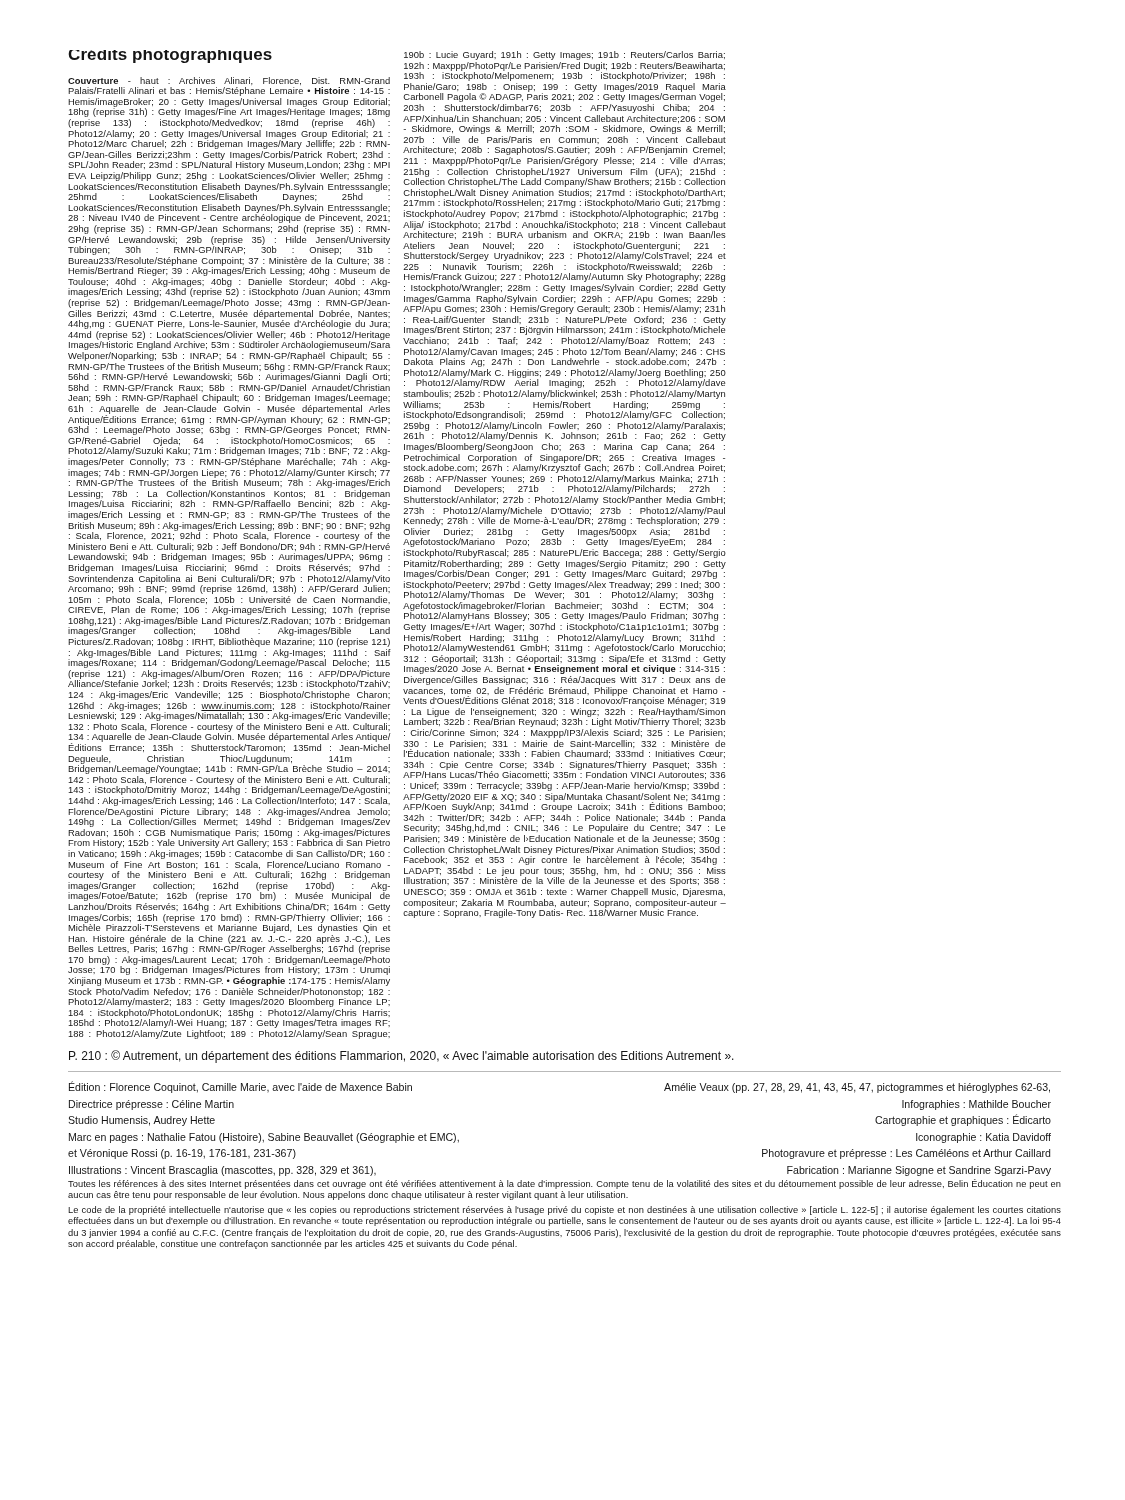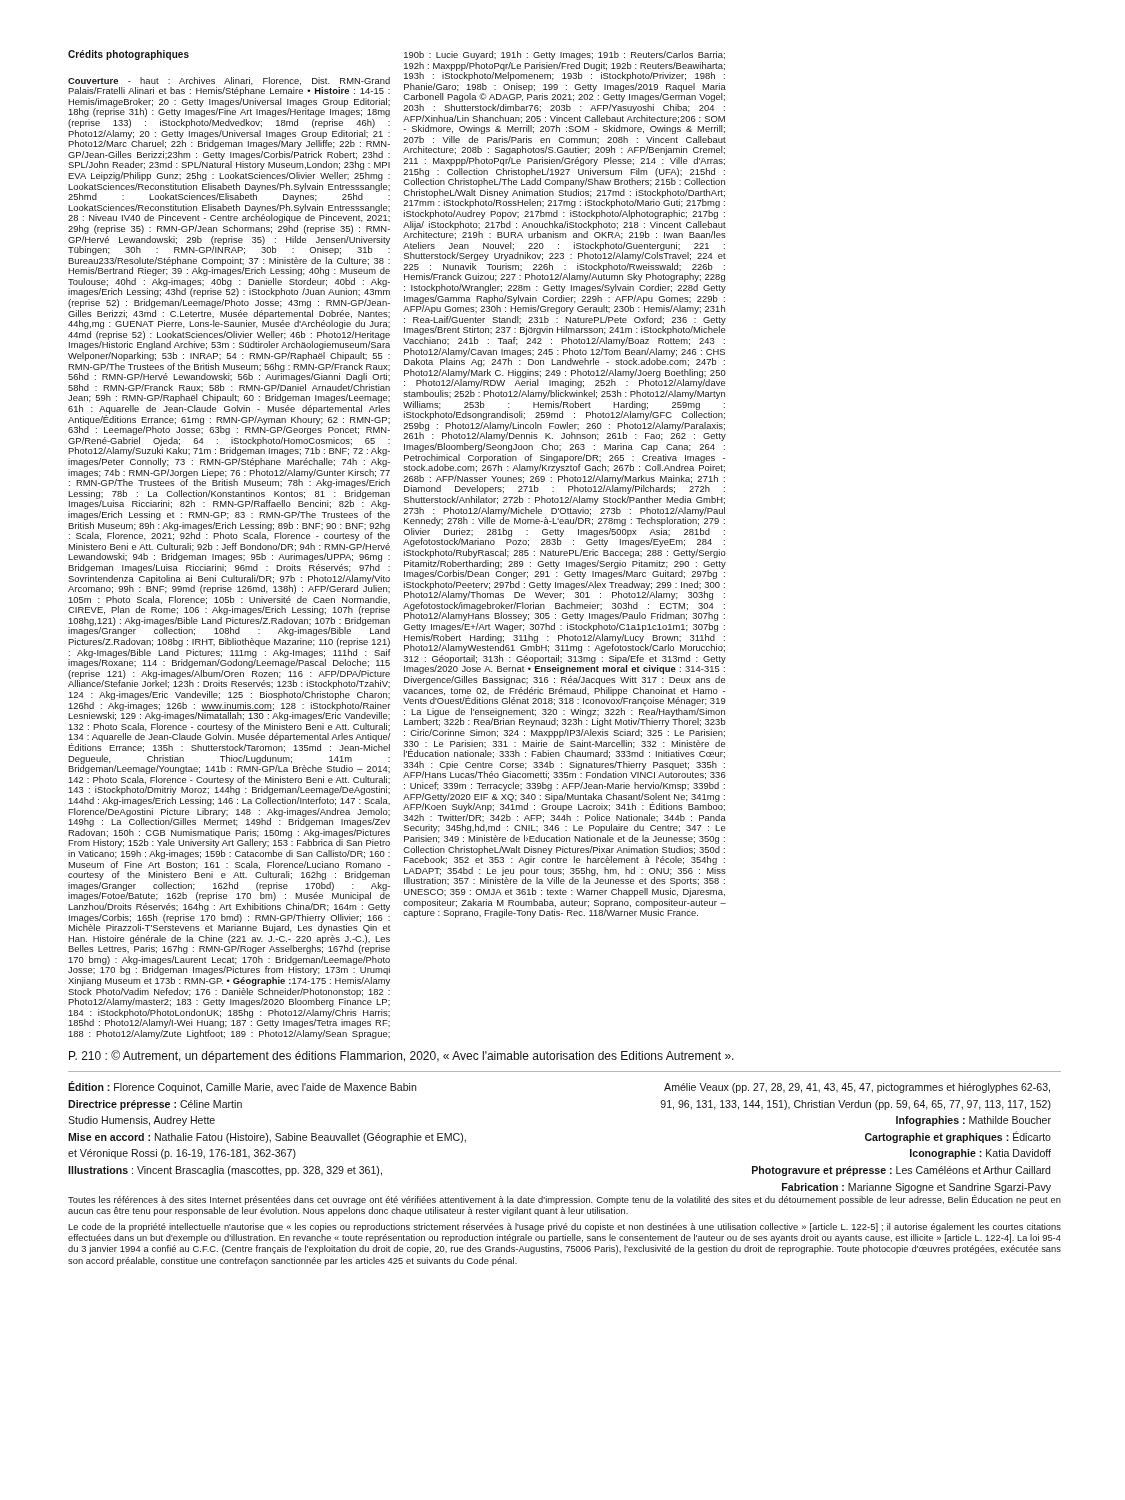--- a/index.html
+++ b/index.html
@@ -1,31 +1,31 @@
 <!DOCTYPE html>
 <html lang="fr"><head>
 <meta charset="utf-8">
 <style>
   html,body{margin:0;padding:0;background:#ffffff;}
   body{width:1125px;height:1500px;position:relative;color:#151515;
        font-family:"Liberation Sans", sans-serif;-webkit-font-smoothing:antialiased;}
   .page{position:absolute;left:68px;top:50px;width:993px;}
-  .page-title{font-size:10px;font-weight:bold;margin:0 0 15px 0;letter-spacing:.1px;}
+  .page-title{font-size:17px;font-weight:bold;margin:0 0 15px 0;letter-spacing:.1px;}
   .credits{height:994px;column-count:3;column-gap:13px;column-fill:auto;overflow:hidden;
            font-size:9.4px;line-height:10.6px;text-align:justify;letter-spacing:.05px;
            overflow-wrap:break-word;}
   .credits b{font-weight:bold;}
   .credits .u{text-decoration:underline;}
   .p210{margin:7px 0 0 0;font-size:12px;line-height:11px;}
   .rule{border:none;border-top:1px solid #b9b9b9;margin:9px 0 7px 0;height:0;}
   .colophon{display:flex;font-size:10.6px;line-height:16.6px;}
   .colophon-col{flex:none;}
   .colophon-col.left{width:492px;padding-right:10px;box-sizing:border-box;}
   .colophon-col.right{width:491px;text-align:right;}
-  .colophon .line b{font-weight:bold;}
+  .colophon .line b{font-weight:normal;}
   .legal{margin-top:0;font-size:9.3px;line-height:11.3px;text-align:justify;letter-spacing:.05px;}
   .legal p{margin:0 0 4px 0;}
 </style>
 </head>
 <body>
 
 <div class="page">
 
   <section class="credits">
     <h1 class="page-title">Crédits photographiques</h1>
@@ -34,27 +34,26 @@
 
   <p class="p210">P. 210 : © Autrement, un département des éditions Flammarion, 2020, « Avec l'aimable autorisation des Editions Autrement ».</p>
 
   <hr class="rule">
 
   <div class="colophon">
     <div class="colophon-col left">
         <div class="line"><b>Édition :</b><span> Florence Coquinot, Camille Marie, avec l'aide de Maxence Babin</span></div>
         <div class="line"><b>Directrice prépresse :</b><span> Céline Martin</span></div>
         <div class="line"><span>Studio Humensis, Audrey Hette</span></div>
-        <div class="line"><b>Mise en accord :</b><span> Nathalie Fatou (Histoire), Sabine Beauvallet (Géographie et EMC),</span></div>
-        <div class="line"><span>et Véronique Rossi (p. 16-19, 176-181, 362-367)</span></div>
+        <div class="line"><b>Marc en pages :</b><span> Nathalie Fatou (Histoire), Sabine Beauvallet (Géographie et EMC),</span></div>
+        <div class="line"><span>et Véronique Rossi (p. 16-19, 176-181, 231-367)</span></div>
         <div class="line"><b>Illustrations</b><span> : Vincent Brascaglia (mascottes, pp. 328, 329 et 361),</span></div>
       </div>
     <div class="colophon-col right">
         <div class="line"><span>Amélie Veaux (pp. 27, 28, 29, 41, 43, 45, 47, pictogrammes et hiéroglyphes 62-63,</span></div>
-        <div class="line"><span>91, 96, 131, 133, 144, 151), Christian Verdun (pp. 59, 64, 65, 77, 97, 113, 117, 152)</span></div>
         <div class="line"><b>Infographies :</b><span> Mathilde Boucher</span></div>
         <div class="line"><b>Cartographie et graphiques :</b><span> Édicarto</span></div>
         <div class="line"><b>Iconographie :</b><span> Katia Davidoff</span></div>
         <div class="line"><b>Photogravure et prépresse :</b><span> Les Caméléons et Arthur Caillard</span></div>
         <div class="line"><b>Fabrication :</b><span> Marianne Sigogne et Sandrine Sgarzi-Pavy</span></div>
       </div>
   </div>
 
   <div class="legal">
     <p>Toutes les références à des sites Internet présentées dans cet ouvrage ont été vérifiées attentivement à la date d'impression. Compte tenu de la volatilité des sites et du détournement possible de leur adresse, Belin Éducation ne peut en aucun cas être tenu pour responsable de leur évolution. Nous appelons donc chaque utilisateur à rester vigilant quant à leur utilisation.</p>

